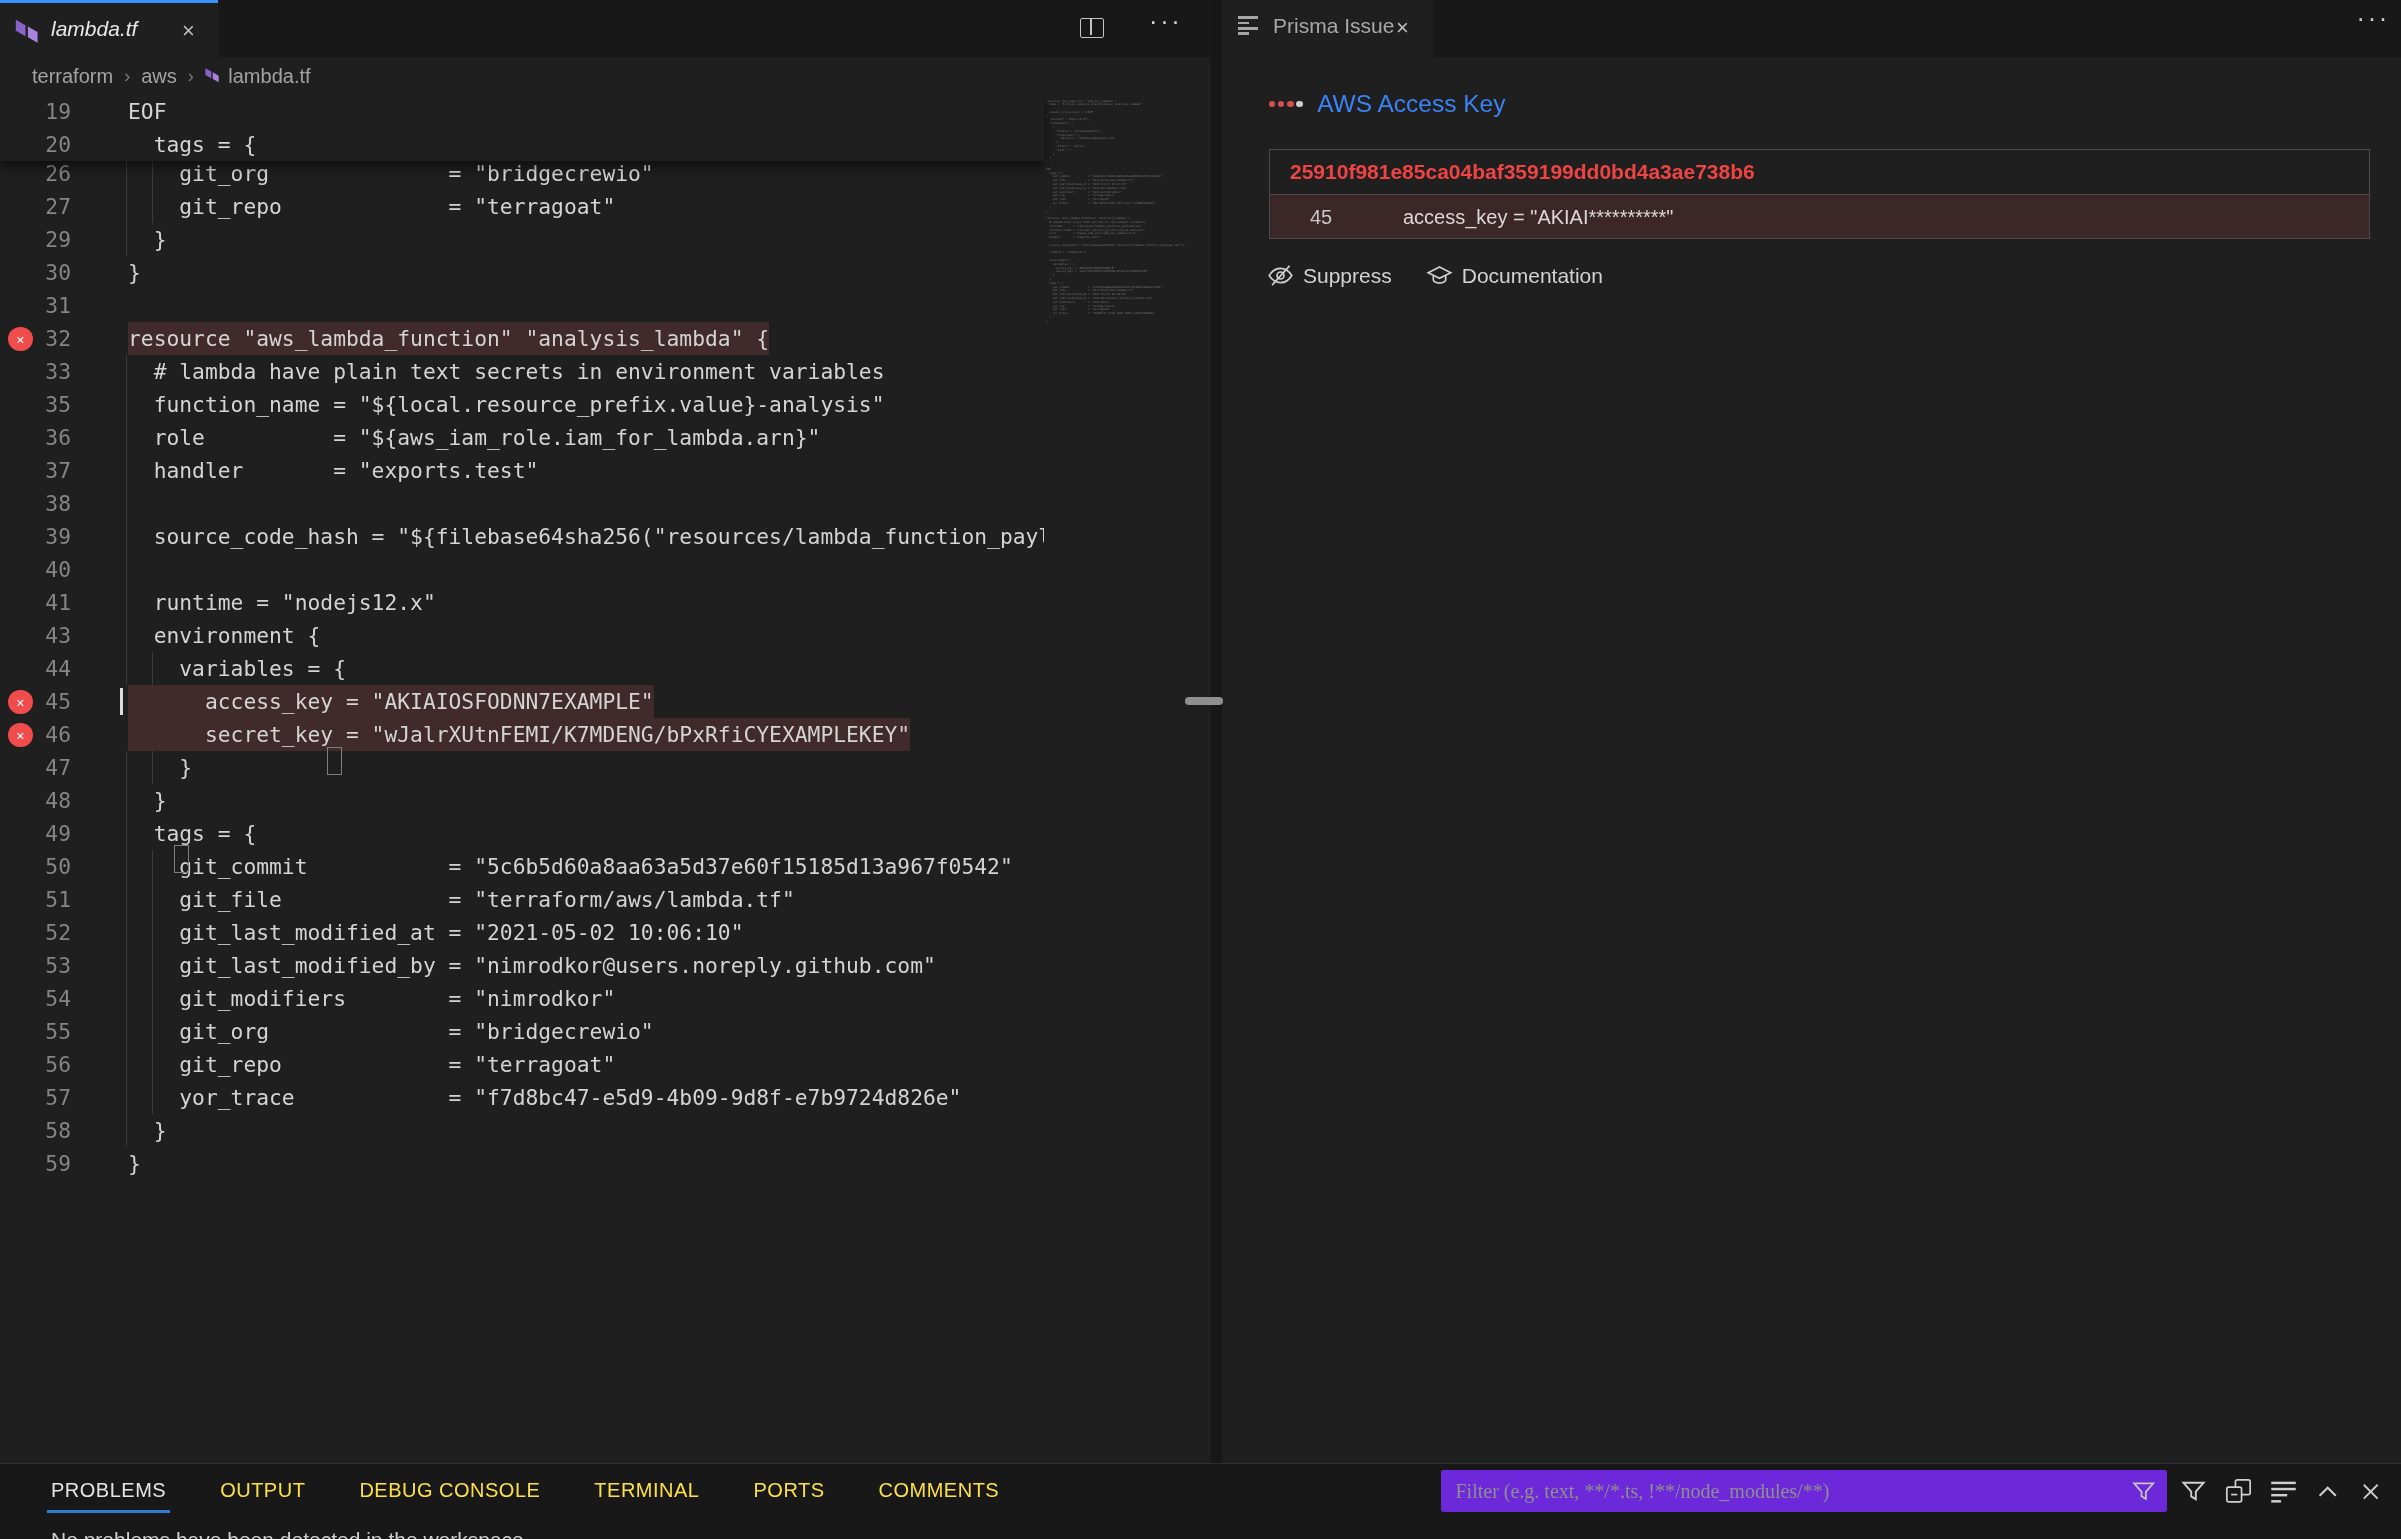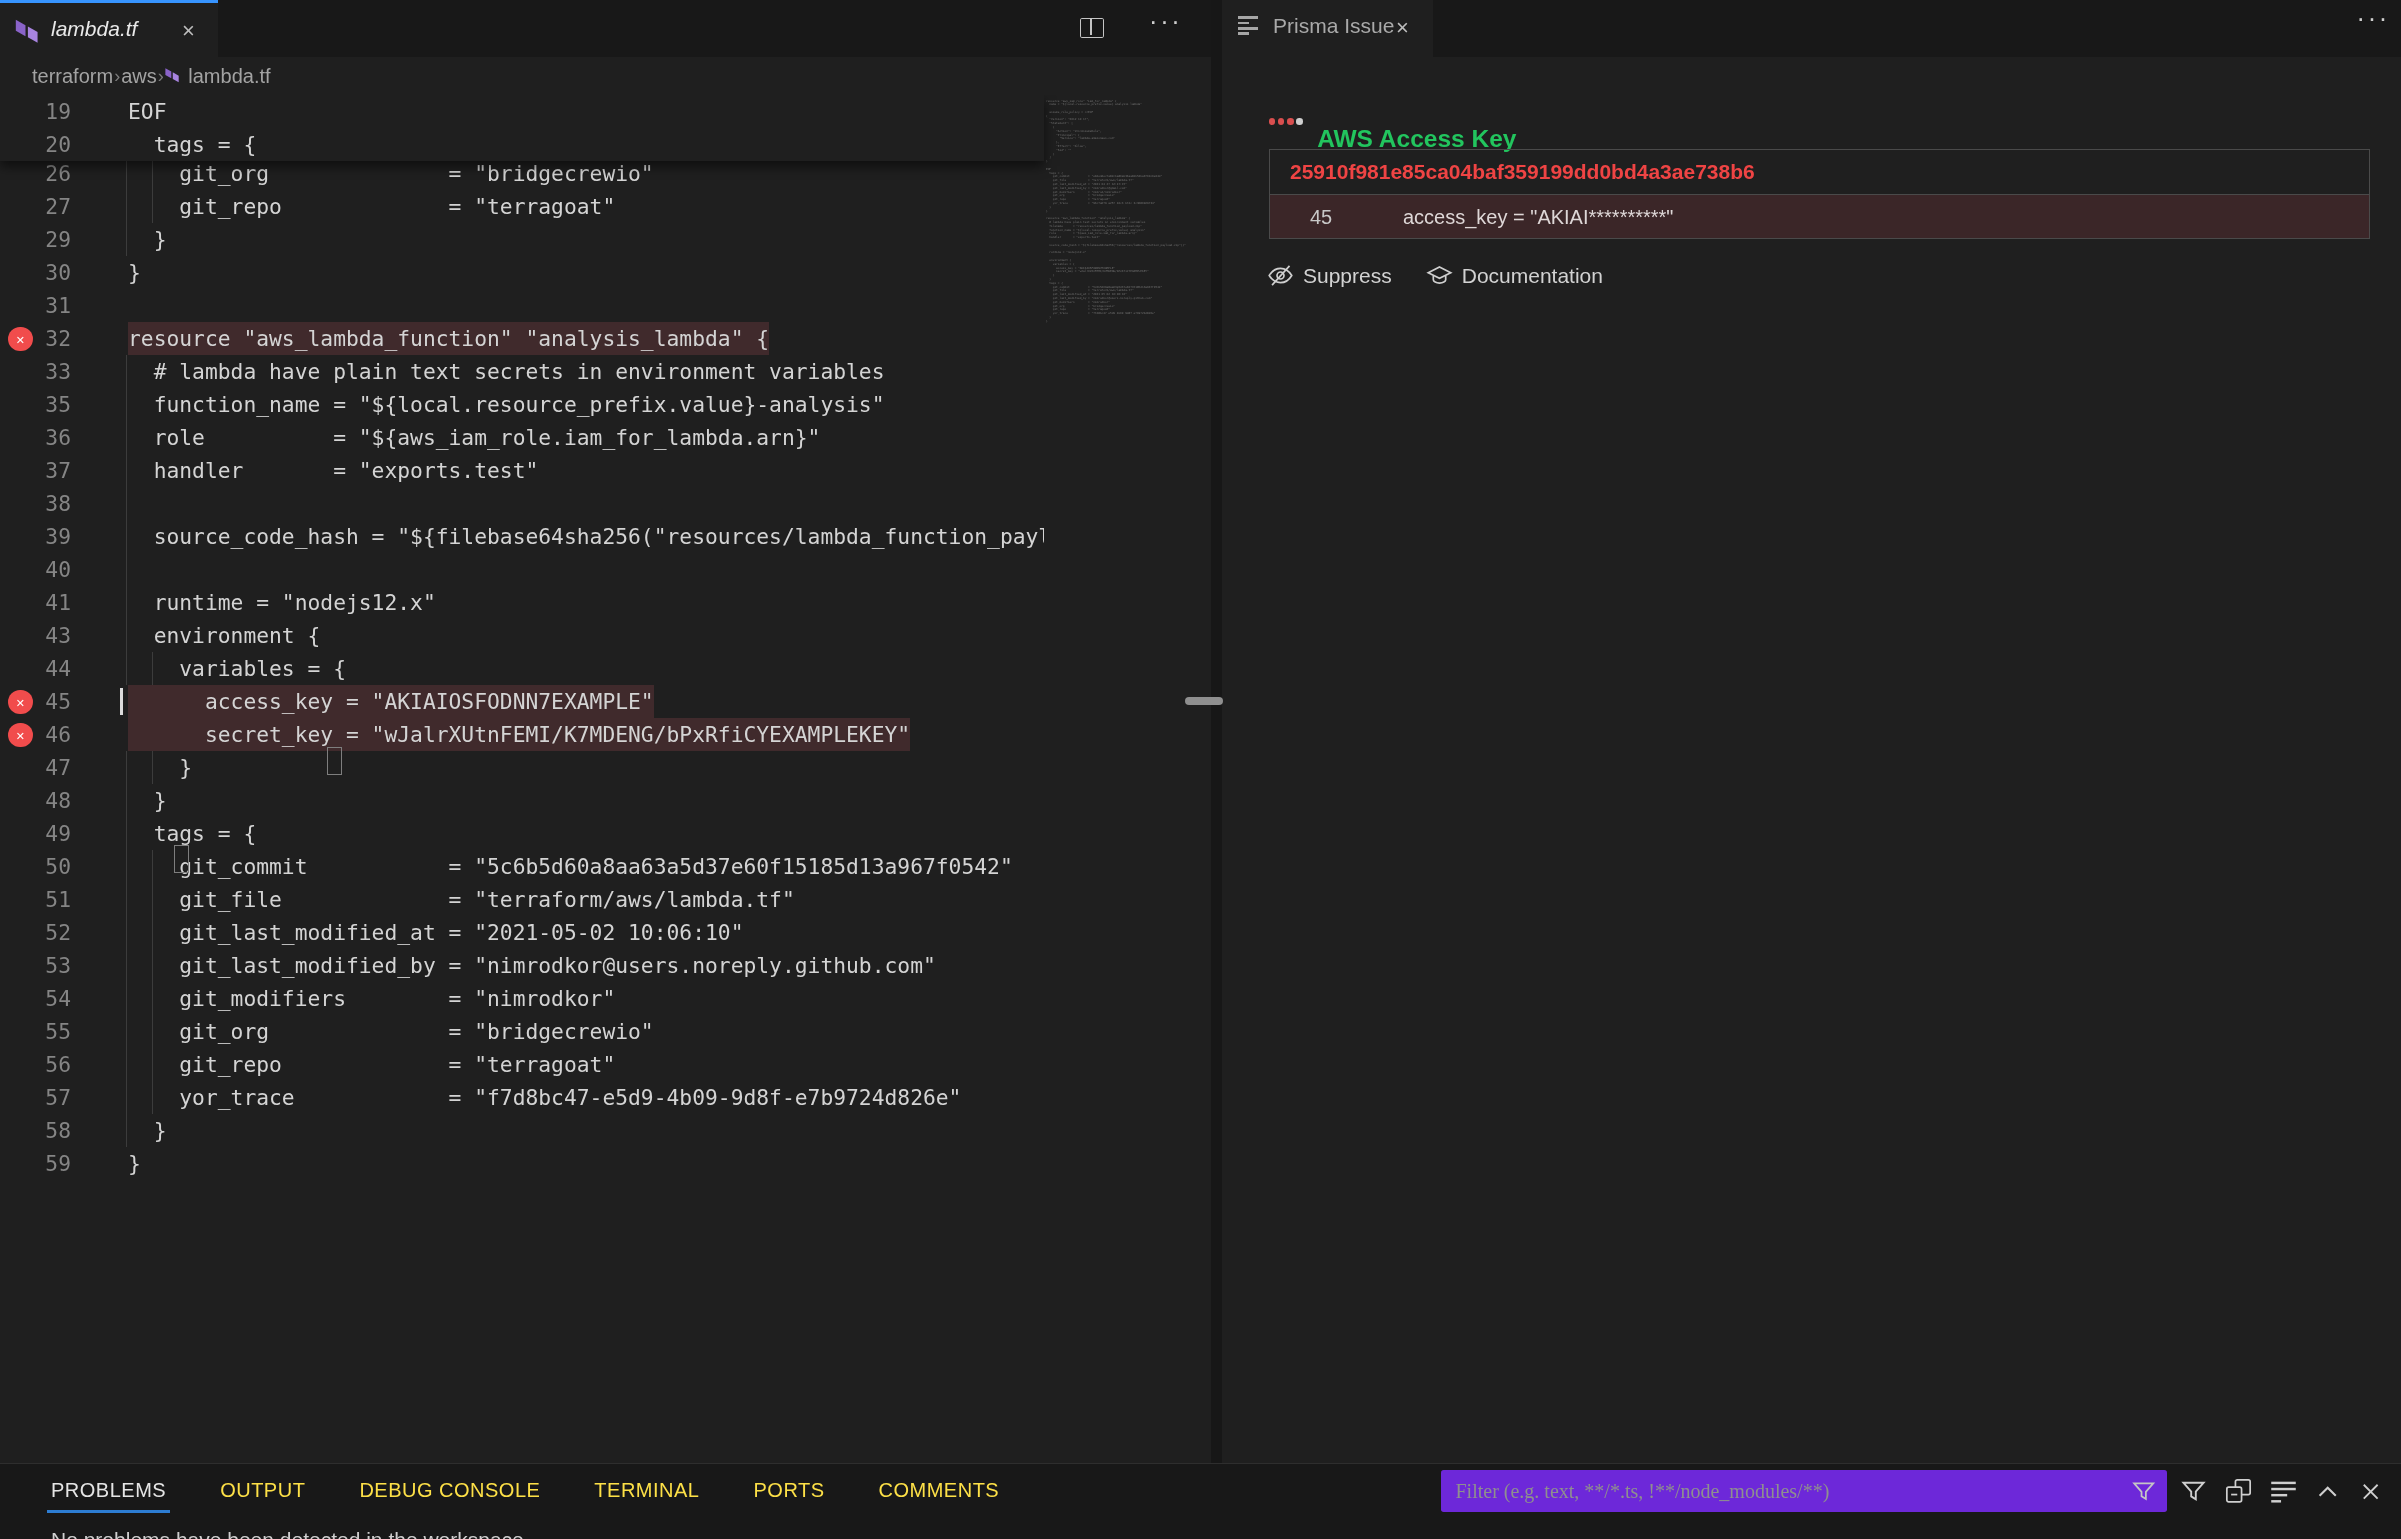--- a/index.html
+++ b/index.html
@@ -19,21 +19,21 @@
   .tab1 .tf-icon{position:absolute;left:14.5px;top:14.5px;}
   .tab1 .tab-label{position:absolute;left:51px;top:13.6px;font-style:italic;font-size:21px;color:#e9e9e9;}
   .tab-close{position:absolute;top:13.6px;font-size:22px;color:#bdbdbd;cursor:pointer;line-height:27px;}
   .tab1 .tab-close{left:182px;}
   .tabbar-actions1{position:absolute;top:0;left:1071px;height:57px;}
   .split-icon{position:absolute;left:9px;top:18px;width:23.6px;height:20px;border:1.8px solid #c5c5c5;border-radius:1.8px;}
   .split-icon::after{content:"";position:absolute;left:9px;top:0;width:1.8px;height:16.3px;background:#c5c5c5;}
   .more-dots{position:absolute;left:78px;top:7.3px;color:#cfcfcf;font-size:25.4px;letter-spacing:2.7px;cursor:pointer;}
 
   .breadcrumb{position:absolute;left:0;top:57px;height:38px;width:100%;display:flex;align-items:center;
-    padding-left:32px;gap:1px;font-size:20px;color:#a3a3a3;background:#1f1f1f;}
+    padding-left:32px;gap:11px;font-size:20px;color:#a3a3a3;background:#1f1f1f;}
   .breadcrumb .sep{color:#7c7c7c;font-size:18px;}
   .breadcrumb .crumb{cursor:pointer;}
   .crumb-file{display:flex;align-items:center;gap:7.3px;}
 
   
   .tf-logo{display:inline-block;position:relative;}
   .tf-logo svg{display:block;}
 
   .editor{position:absolute;left:0;top:95px;right:0;bottom:0;overflow:hidden;}
   .code-scroll{position:absolute;left:0;top:0;width:1044px;height:100%;overflow:hidden;padding-top:62px;}
@@ -73,21 +73,21 @@
   .list-glyph i:nth-child(4){width:11px;}
   .tab2 .tab-label{position:absolute;left:51px;top:13.6px;font-size:21px;color:#a9a9a9;}
   .tab2 .tab-close{left:174px;}
   .tabbar-actions2{position:absolute;right:11px;top:3.6px;}
 
   .webview{position:absolute;left:0;top:57px;right:0;bottom:0;background:#1f1f1f;}
   .issue-heading{position:absolute;left:47px;top:33px;display:flex;align-items:center;gap:14.5px;}
   .sev-dots{display:flex;gap:2.7px;align-items:center;}
   .sev-dots i{width:6.4px;height:6.4px;border-radius:50%;background:#d94f4f;}
   .sev-dots i:last-child{background:#cfcfcf;}
-  .issue-title{font-size:24.5px;font-weight:bold;color:#22c55e;margin-top:35px;}
+  .issue-title{font-size:24.5px;font-weight:normal;color:#3b82f6;}
   .issue-box{position:absolute;left:47px;top:92px;width:1101px;border:0.9px solid #4a4a4a;}
   .hash-row{height:44px;line-height:44px;padding-left:20px;font-size:21px;font-weight:bold;color:#ef4444;}
   .code-issue-row{position:relative;height:44px;line-height:44px;background:var(--panel-hl);
     border-top:0.9px solid #4a4a4a;font-size:20px;cursor:pointer;}
   .code-issue-row .iln{position:absolute;left:40px;color:#c8c8c8;}
   .code-issue-row .icode{position:absolute;left:133px;color:#ded7d7;}
   .issue-actions{position:absolute;left:45px;top:205px;display:flex;gap:34px;align-items:center;}
   .issue-action{display:flex;align-items:center;gap:9px;cursor:pointer;}
   .issue-action span{font-size:21px;color:#d2d2d2;}
 

